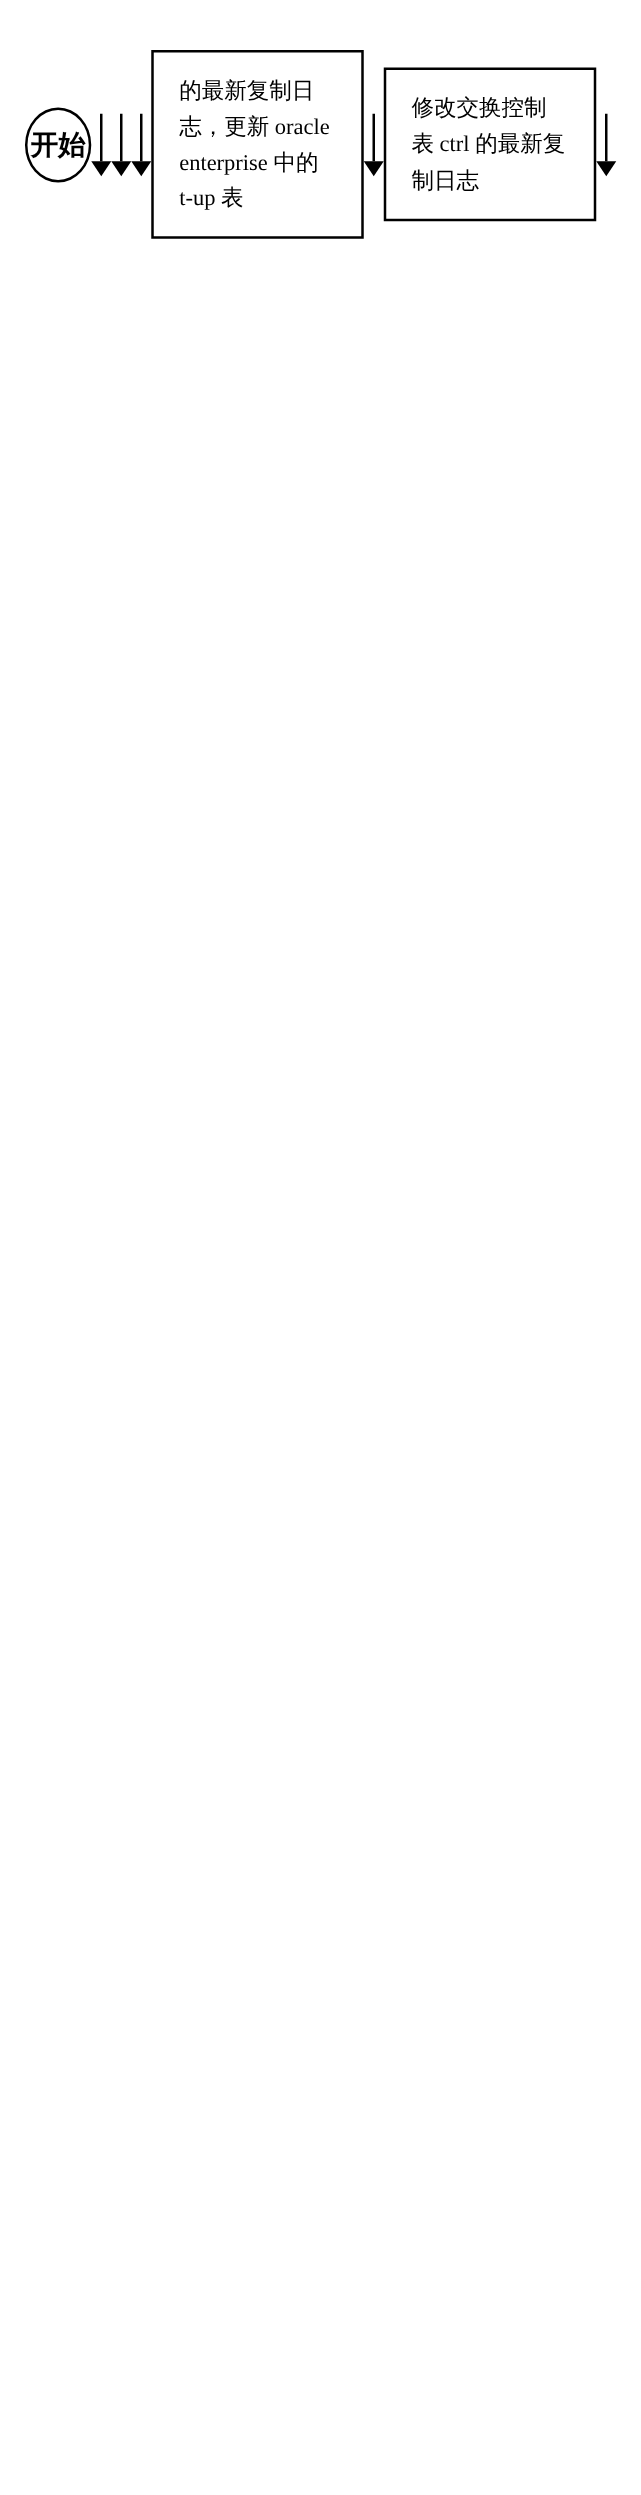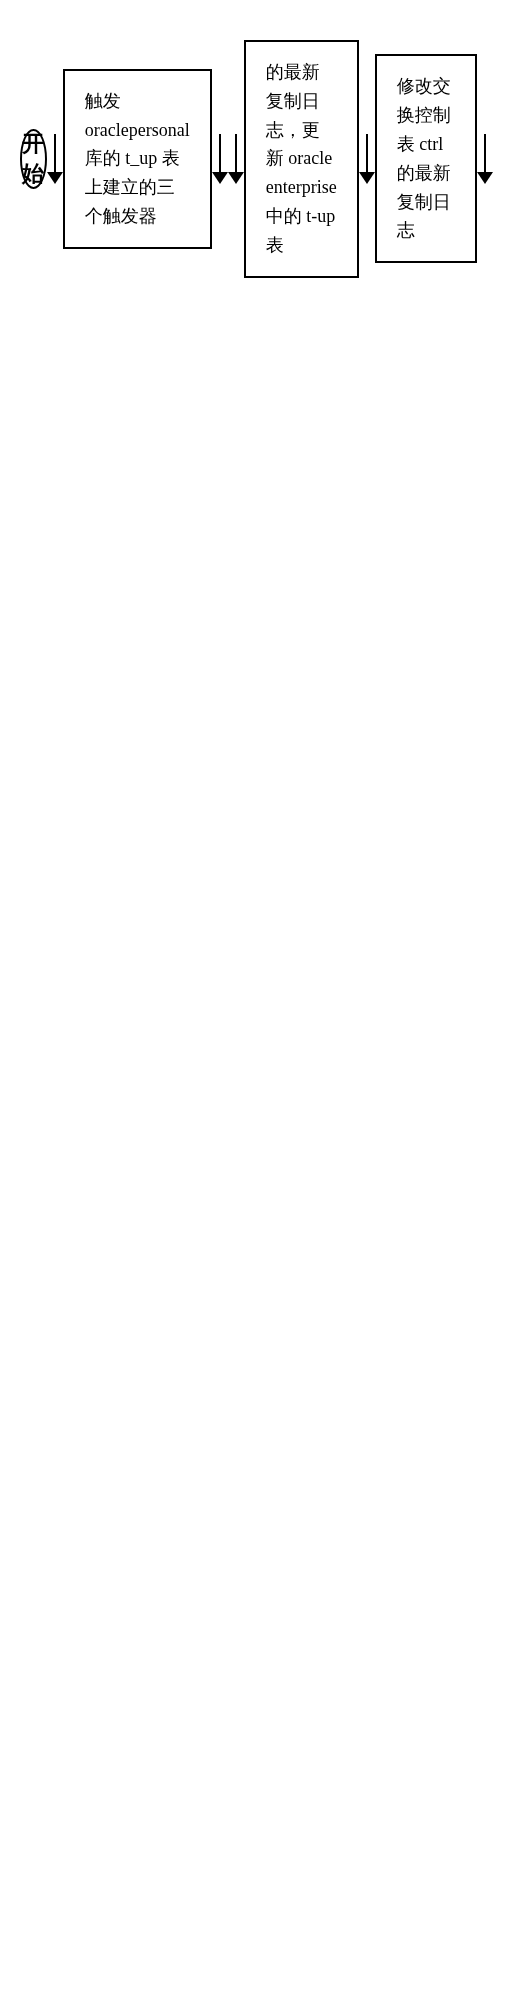--- a/index.html
+++ b/index.html
@@ -86,23 +86,20 @@
 
   <div class="node-rounded">
     <span>开始</span>
   </div>
 
   <div class="arrow">
     <div class="arrow-line"></div>
     <div class="arrow-head"></div>
   </div>
 
-  <div class="node-rect">
-    <div class="content">触发 oraclepersonal 库的 t_up 表上建立的三个触发器</div>
-  </div>
 
   <div class="arrow">
     <div class="arrow-line"></div>
     <div class="arrow-head"></div>
   </div>
 
 
   <div class="arrow">
     <div class="arrow-line"></div>
     <div class="arrow-head"></div>

